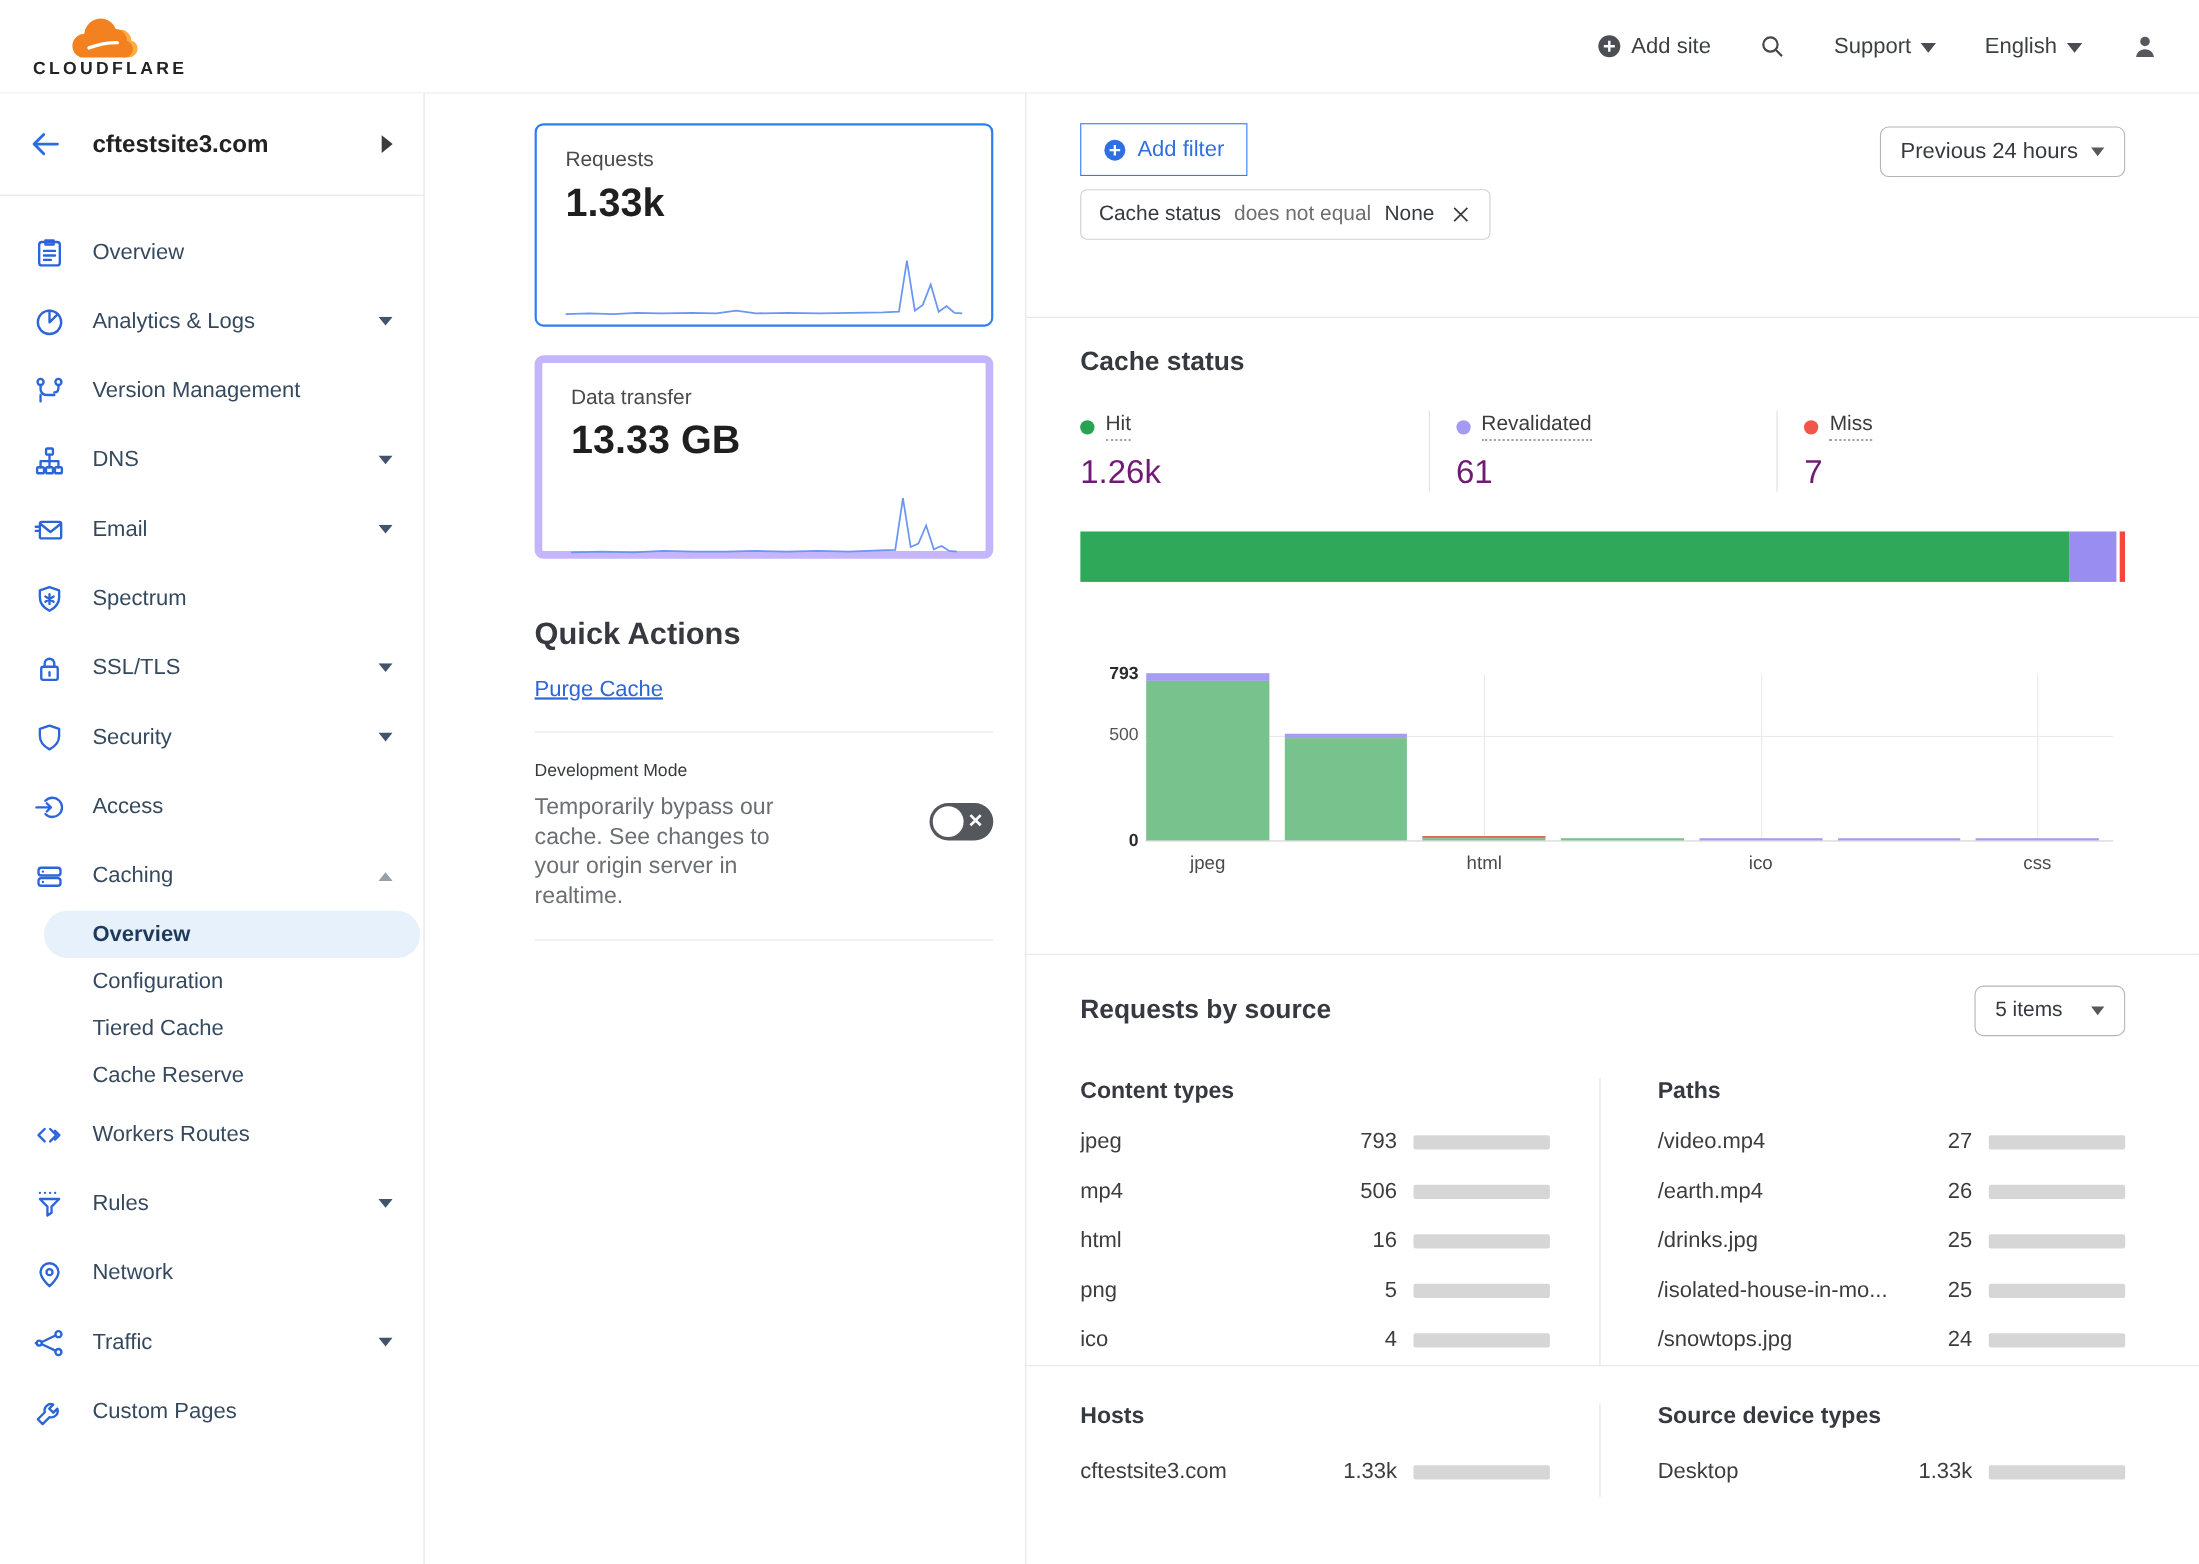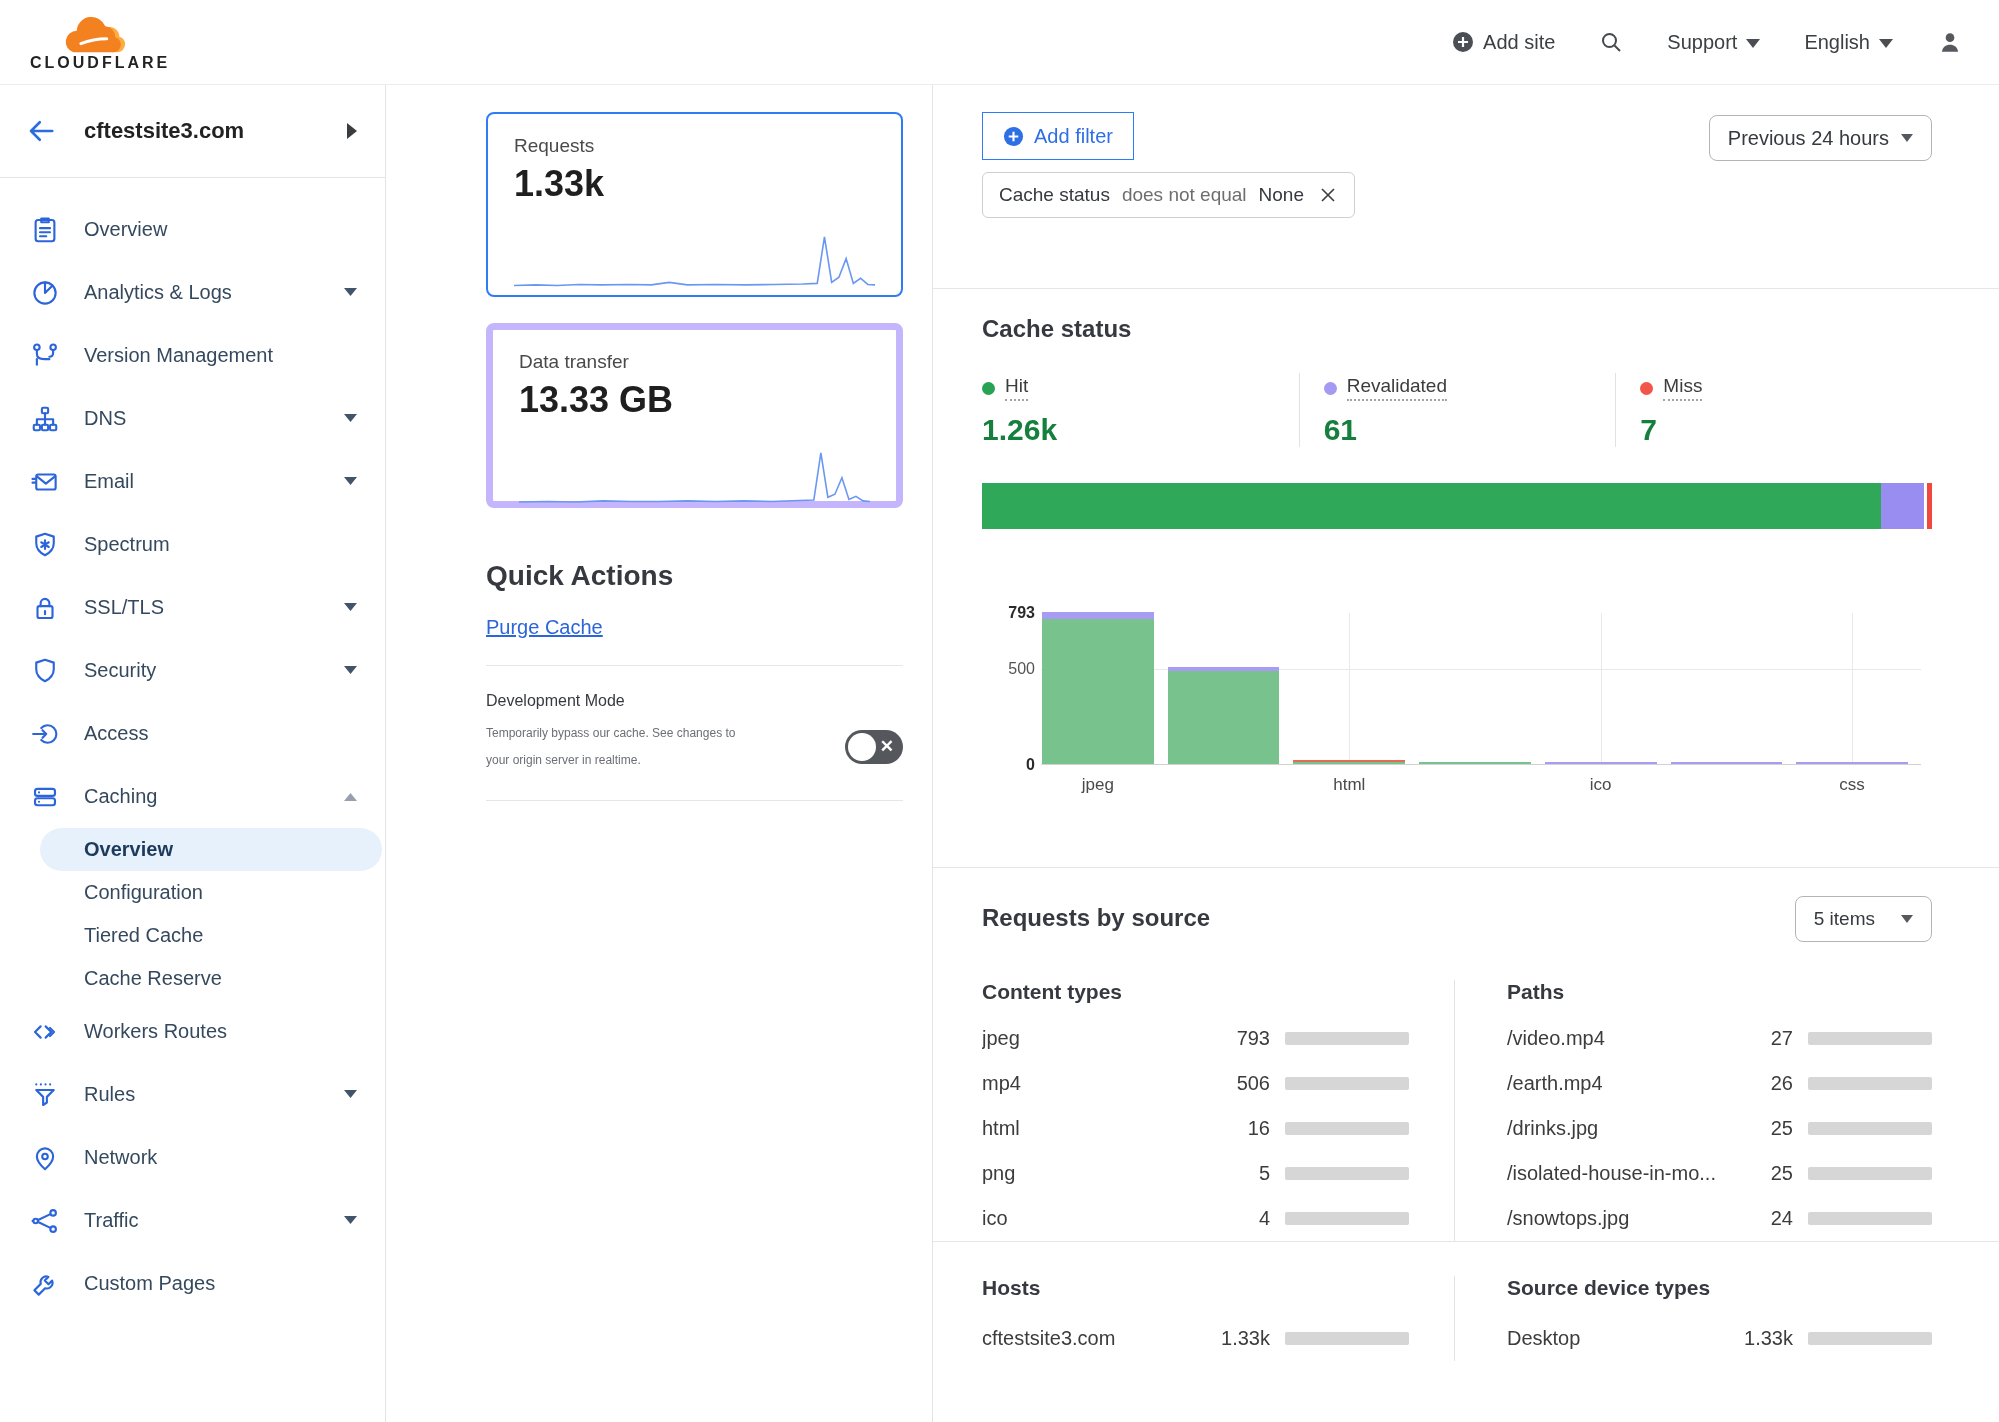--- a/index.html
+++ b/index.html
@@ -49,21 +49,21 @@
   .stat-title { font-size:19px; color:#4a4a4a; }
   .stat-value { font-size:36px; font-weight:bold; color:#1f1f1f; margin-top:6px; }
   .spark { margin-top:26px; width:100%; height:62px; }
   .qa-title { font-size:28px; font-weight:bold; margin-top:52px; color:#36393f; }
   .purge-link { display:inline-block; margin-top:24px; font-size:20px; color:#2b65d9;
     text-decoration:underline; cursor:pointer; }
   .mid hr, .divider { border:none; border-top:1px solid #e6e6e6; }
   .mid hr { margin-top:26px; }
   .devmode { position:relative; margin-top:26px; }
   .devmode-title { font-size:16px; color:#36393f; font-weight:normal; }
-  .devmode-desc { margin-top:10px; font-size:12px; line-height:27px; color:#6b6f74; width:250px; }
+  .devmode-desc { margin-top:10px; font-size:21px; line-height:27px; color:#6b6f74; width:250px; }
   .toggle { position:absolute; right:0; top:38px; width:58px; height:34px; border-radius:17px;
     background:#54575b; cursor:pointer; }
   .toggle .knob { position:absolute; left:3px; top:3px; width:28px; height:28px; border-radius:50%;
     background:#fff; }
   .toggle .x { position:absolute; right:9px; top:6px; color:#fff; font-size:17px; font-weight:bold; }
 
   
   .right { flex:1; min-width:0; }
   .pad { padding-left:49px; padding-right:67px; }
   .toolbar { position:relative; padding-top:27px; padding-bottom:70px; }
@@ -80,21 +80,21 @@
     border-top:8px solid #55585c; }
 
   .section-title { font-size:24px; font-weight:bold; color:#36393f; }
   .cache-status { padding-top:26px; padding-bottom:40px; }
   .legend { display:grid; grid-template-columns:1fr 1fr 1fr; margin-top:30px; }
   .legend-col { padding-top:2px; }
   .legend-col + .legend-col { border-left:1px solid #e2e2e2; padding-left:24px; }
   .legend-head { display:flex; align-items:center; gap:10px; }
   .dot { width:13px; height:13px; border-radius:50%; flex:0 0 13px; }
   .legend-label { font-size:19px; color:#3c3c3c; border-bottom:2px dotted #a3a3a3; padding-bottom:2px; cursor:pointer; }
-  .legend-value { font-size:30px; font-weight:bold; color:#15803d; margin-top:12px; }
+  .legend-value { font-size:30px; font-weight:normal; color:#701a75; margin-top:12px; }
   .stackedbar { display:flex; height:46px; margin-top:36px; overflow:hidden; }
   .stackedbar .seg { height:100%; }
 
   .chart-wrap { position:relative; margin-top:84px; margin-left:59px; height:214px; }
   .plot { position:relative; width:880px; height:152px; border-bottom:1px solid #d2d2d2; }
   .grid-v { position:absolute; top:0; bottom:0; width:1px; background:#e9e9e9; }
   .grid-h { position:absolute; left:0; right:0; height:1px; background:#e9e9e9; }
   .bar { position:absolute; bottom:0; display:flex; flex-direction:column-reverse; }
   .bar .bseg { width:100%; }
   .ytick { position:absolute; right:886px; width:60px; text-align:right; font-size:16px; color:#2b2b2b; font-weight:bold; }

